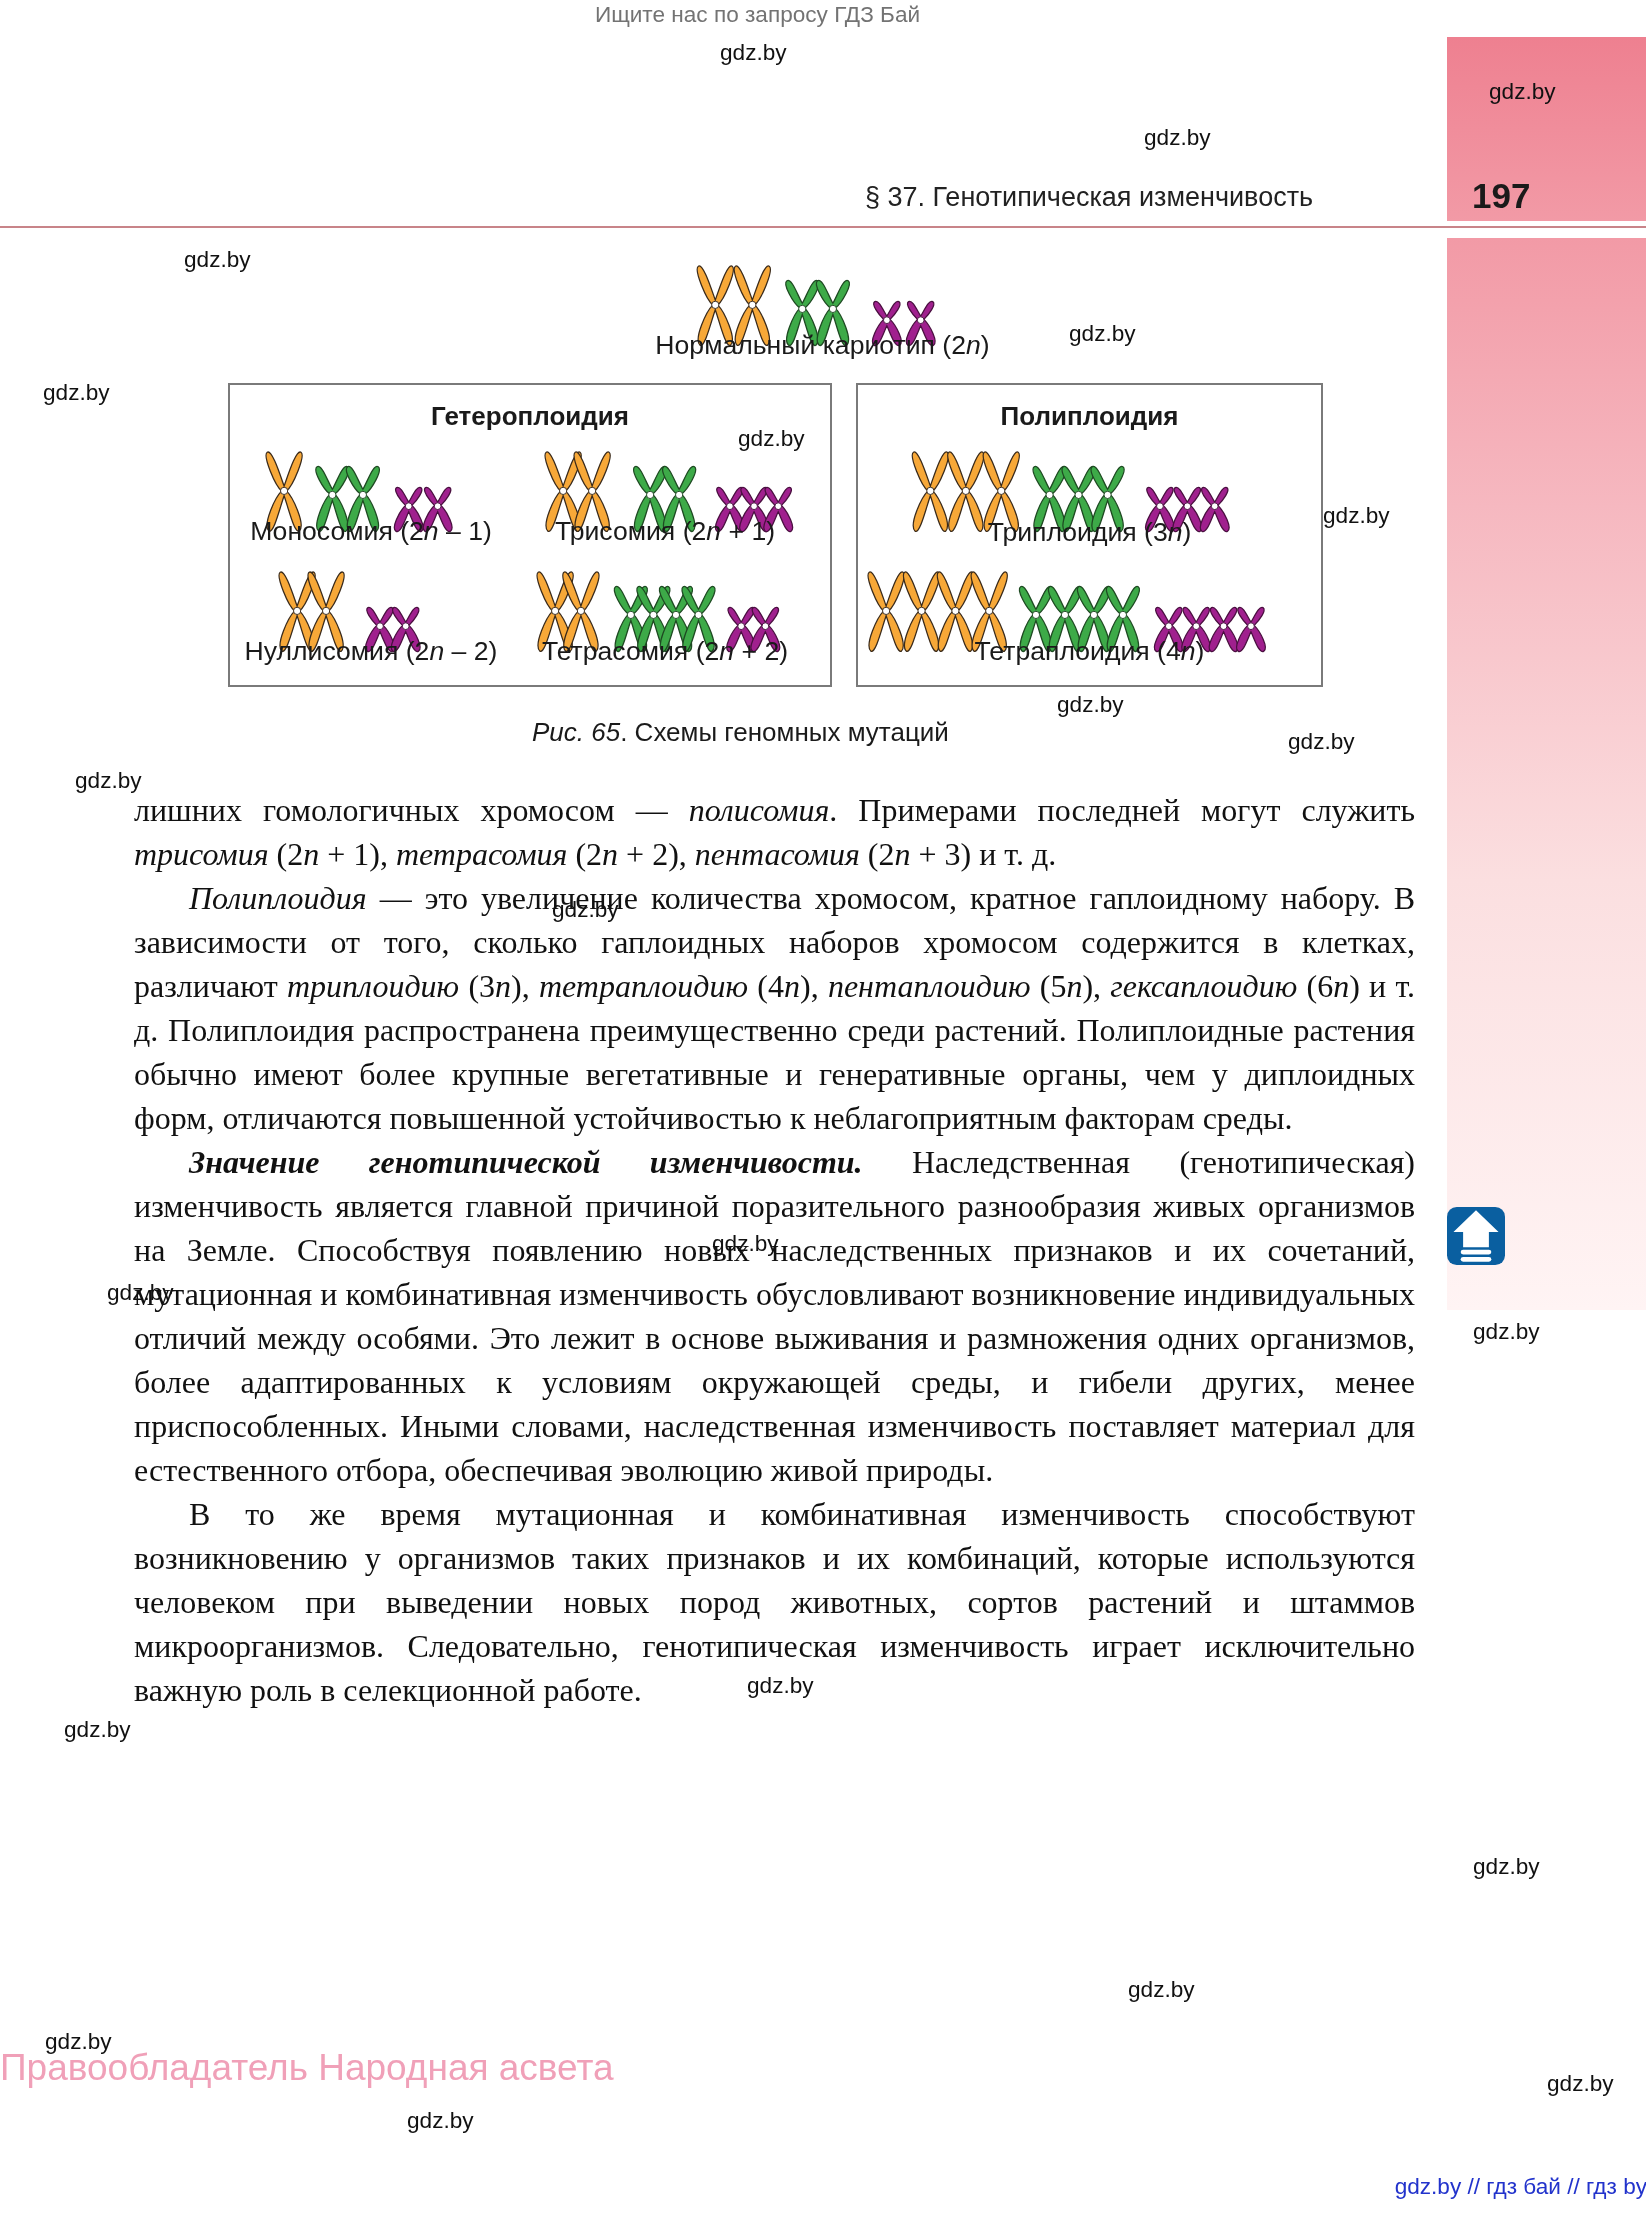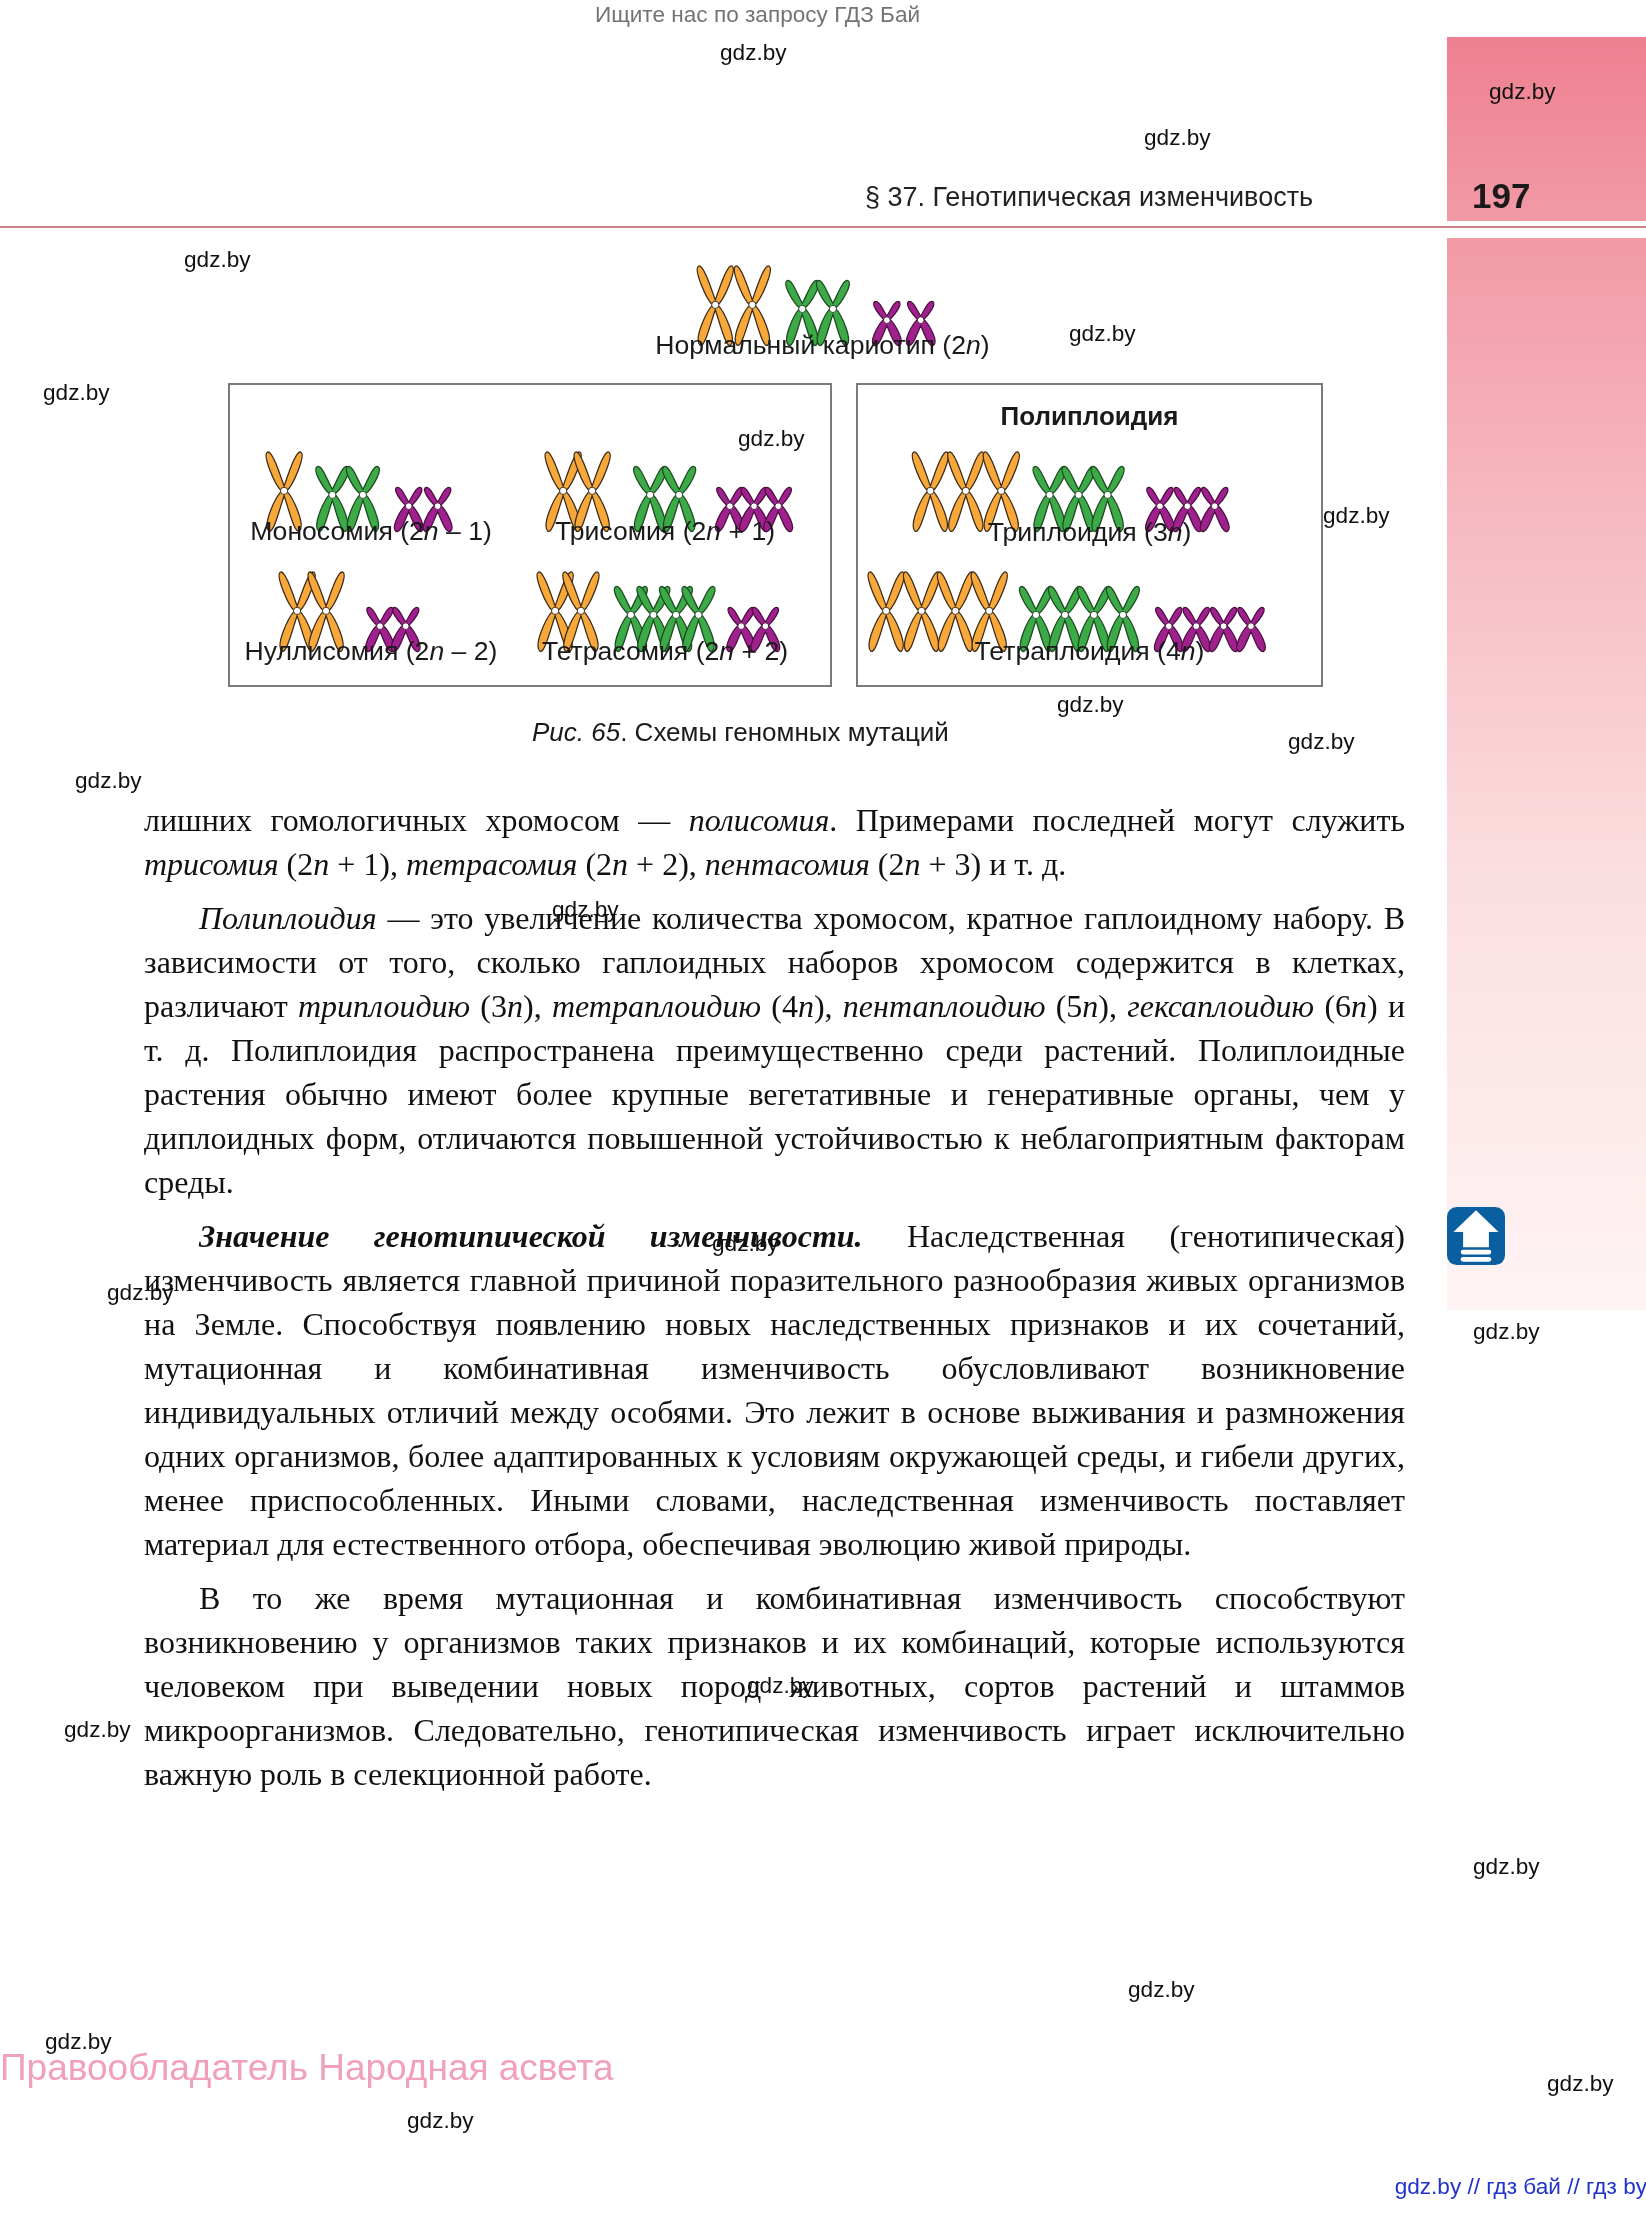--- a/index.html
+++ b/index.html
@@ -24,21 +24,21 @@
   .fig-label { position:absolute; font-size:26.6px; color:#1a1a1a; white-space:nowrap; text-align:center; }
   .fig-label i { font-style:italic; }
   .box { position:absolute; border:2.4px solid #7a7a7a; background:#fff; }
   .box-title { position:absolute; font-size:26px; font-weight:bold; color:#1a1a1a; text-align:center; left:0; right:0; }
   .caption { left:532px; top:717px; font-size:26px; color:#1a1a1a; white-space:nowrap; }
   .caption i { font-style:italic; }
   .body-text {
     left:134px; width:1281px; font-family:"Liberation Serif", serif; font-size:32px;
     line-height:44px; color:#111; text-align:justify;
   }
-  .body-text p { margin:10px; }
+  .body-text p { margin:0; }
   .body-text .indent { text-indent:55px; }
   .body-text i { font-style:italic; }
   .body-text b i, .body-text i b { font-weight:bold; font-style:italic; }
   .rights { left:0; width:1647px; top:2047px; font-size:37px; color:#f0a0b8; }
   .bottom-links { left:0; width:1647px; top:2174px; text-align:right; font-size:22.6px; color:#2233cc; }
   .icon-up { left:1447px; top:1207px; width:58px; height:58px; }
 </style>
 </head>
 <body>
 
@@ -73,20 +73,21 @@
   <use href="#chrM" x="110" y="20"></use>
     <use href="#chrM" x="148" y="20"></use>
   <use href="#chrS" x="218" y="46"></use>
     <use href="#chrS" x="260" y="46"></use>
 </svg>
 <div class="fig-label" style="left:637px;top:330px;width:371px">
   <span>Нормальный кариотип (2</span><i>n</i><span>)</span>
 </div>
 
 <div class="box" style="left:228px;top:383px;width:600px;height:300px">
+  <div class="box-title" style="top:16px">Гетероплоидия</div>
 
   <svg class="abs" style="left:34px;top:64px" width="201" height="87" viewBox="0 0 250 108">
     <use href="#chrL" x="0" y="2"></use>
     <use href="#chrM" x="62" y="20"></use>
       <use href="#chrM" x="100" y="20"></use>
     <use href="#chrS" x="160" y="46"></use>
       <use href="#chrS" x="196" y="46"></use>
   </svg>
   <div class="fig-label" style="left:8px;top:131px;width:266px">
     <span>Моносомия</span> <span>(2</span><i>n</i><span> – 1)</span>

